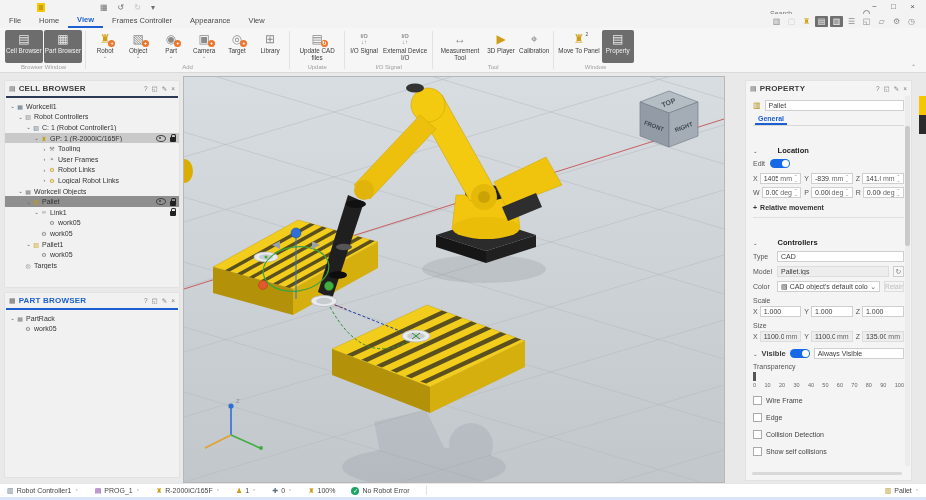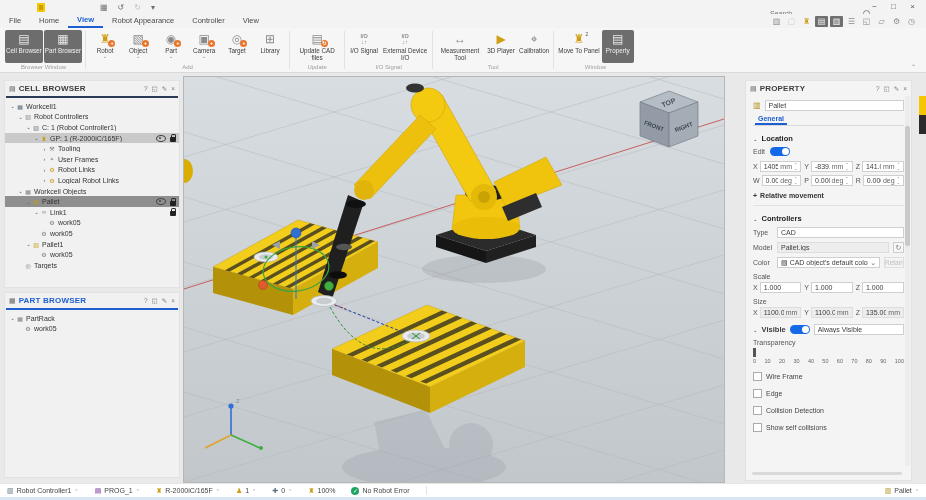--- a/index.html
+++ b/index.html
@@ -78,21 +78,21 @@
   .namerow{display:flex;align-items:center;gap:4px;margin:4px 0 3px;}
   .namerow .pali{font-size:8px;color:#b08d10;}
   .inp{background:#fff;border:1px solid #cfcfcf;height:11px;display:flex;align-items:center;padding:0 3px;gap:2px;min-width:0;box-sizing:border-box;}
   .inp.flex{flex:1;}
   .inp .v{flex:1;overflow:hidden;white-space:nowrap;}
   .inp .u{color:#666;flex:none;}
   .inp.ro{background:#ededed;border-color:#ddd;}
   .spin{display:flex;flex-direction:column;font-size:4px;line-height:3.6px;color:#777;flex:none;}
   .tabrow{border-bottom:1px solid #d9d9d9;margin:3px 0 6px;}
   .ptab{display:inline-block;color:#1d5fd0;font-weight:bold;border-bottom:2px solid #1d5fd0;padding:1px 3px;margin-left:2px;}
-  .sect{font-weight:bold;font-size:7.5px;margin:8px 0 4px;display:flex;gap:4px;align-items:center;color:#222;}
+  .sect{font-weight:bold;font-size:7.5px;margin:20px 0 4px;display:flex;gap:20px;align-items:center;color:#222;}
   .sect .sc{font-size:5.5px;color:#555;font-weight:normal;}
   .editrow{display:flex;align-items:center;gap:5px;margin:2px 0 5px;color:#555;}
   .toggle{width:20px;height:9px;border-radius:5px;background:#1569e6;position:relative;flex:none;}
   .toggle:after{content:"";position:absolute;right:1px;top:1px;width:7px;height:7px;border-radius:50%;background:#fff;}
   .xyz{display:grid;grid-template-columns:1fr 1fr 1fr;gap:3px;margin-bottom:3px;}
   .fld{display:flex;align-items:center;gap:2px;min-width:0;}
   .fld .lb{flex:none;color:#555;}
   .linkrow{display:flex;gap:3px;align-items:center;font-weight:bold;color:#333;margin:6px 0 2px;}
   .sep{border:none;border-top:1px solid #e0e0e0;margin:6px 0;}
   .frow{display:flex;align-items:center;gap:4px;margin:4px 0;}
@@ -141,22 +141,22 @@
     <span class="winbtn">−</span>
     <span class="winbtn">□</span>
     <span class="winbtn">×</span>
   </div>
 </div>
 
 <div id="menubar">
   <span class="mtab">File</span>
   <span class="mtab">Home</span>
   <span class="mtab active">View</span>
-  <span class="mtab">Robot Appearance</span>
-  <span class="mtab">Controller</span>
+  <span class="mtab">Frames Controller</span>
+  <span class="mtab">Appearance</span>
   <span class="mtab">View</span>
   <div id="menuicons">
     <span class="mico">▥</span>
     <span class="mico dim">▢</span>
     <span class="mico amber">♜</span>
     <span class="mico on">▤</span>
     <span class="mico on">▥</span>
     <span class="mico">☰</span>
     <span class="mico">◱</span>
     <span class="mico">▱</span>

